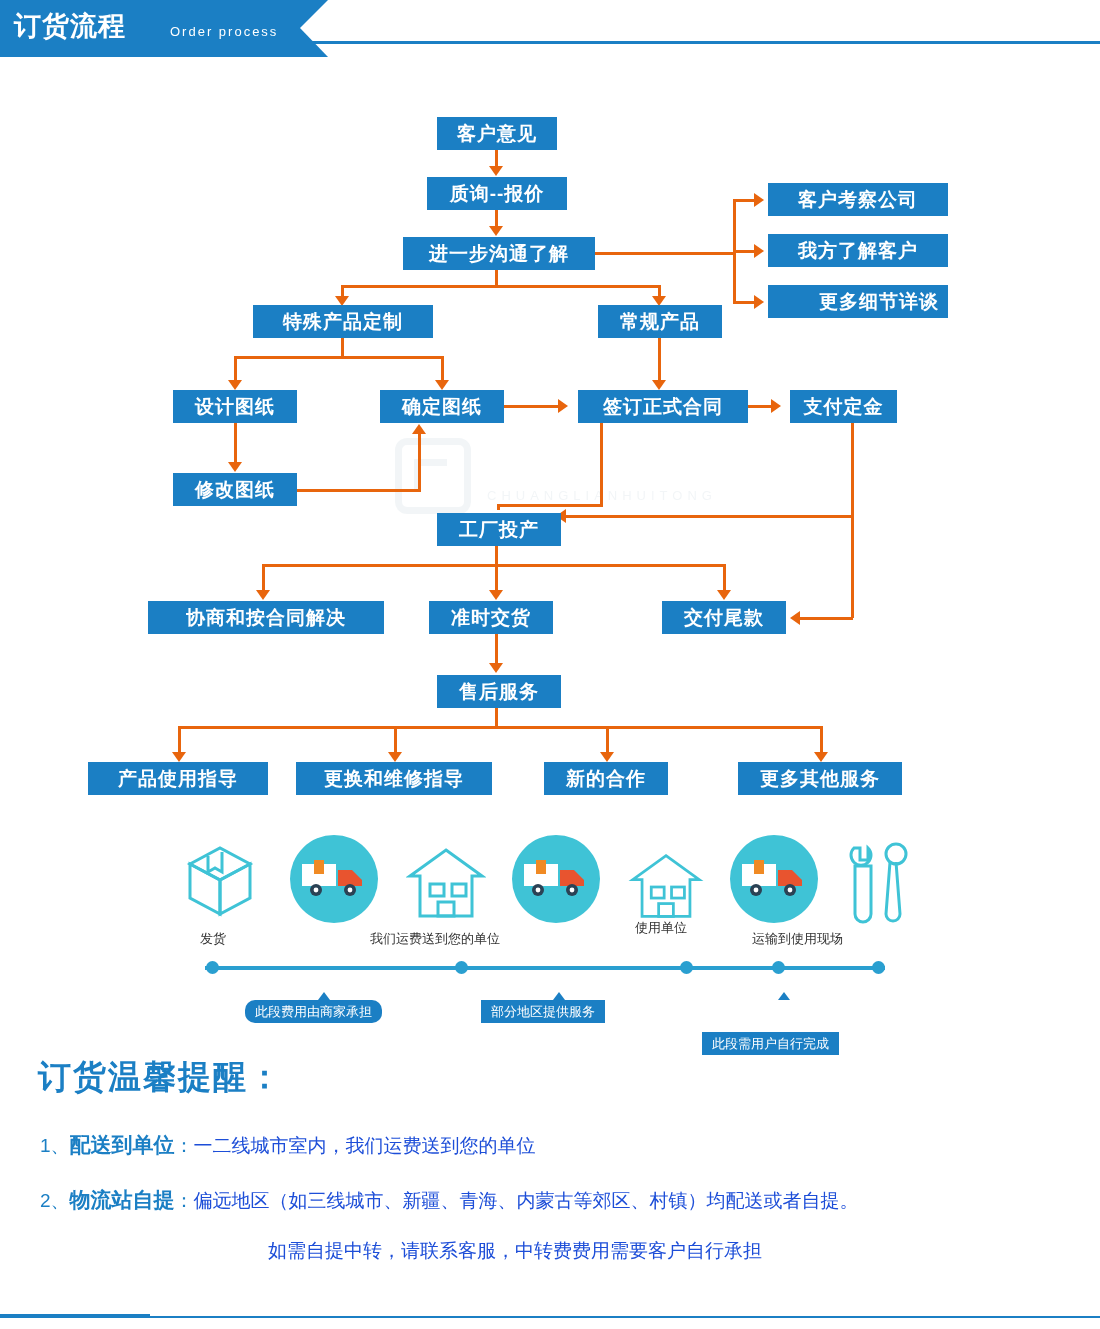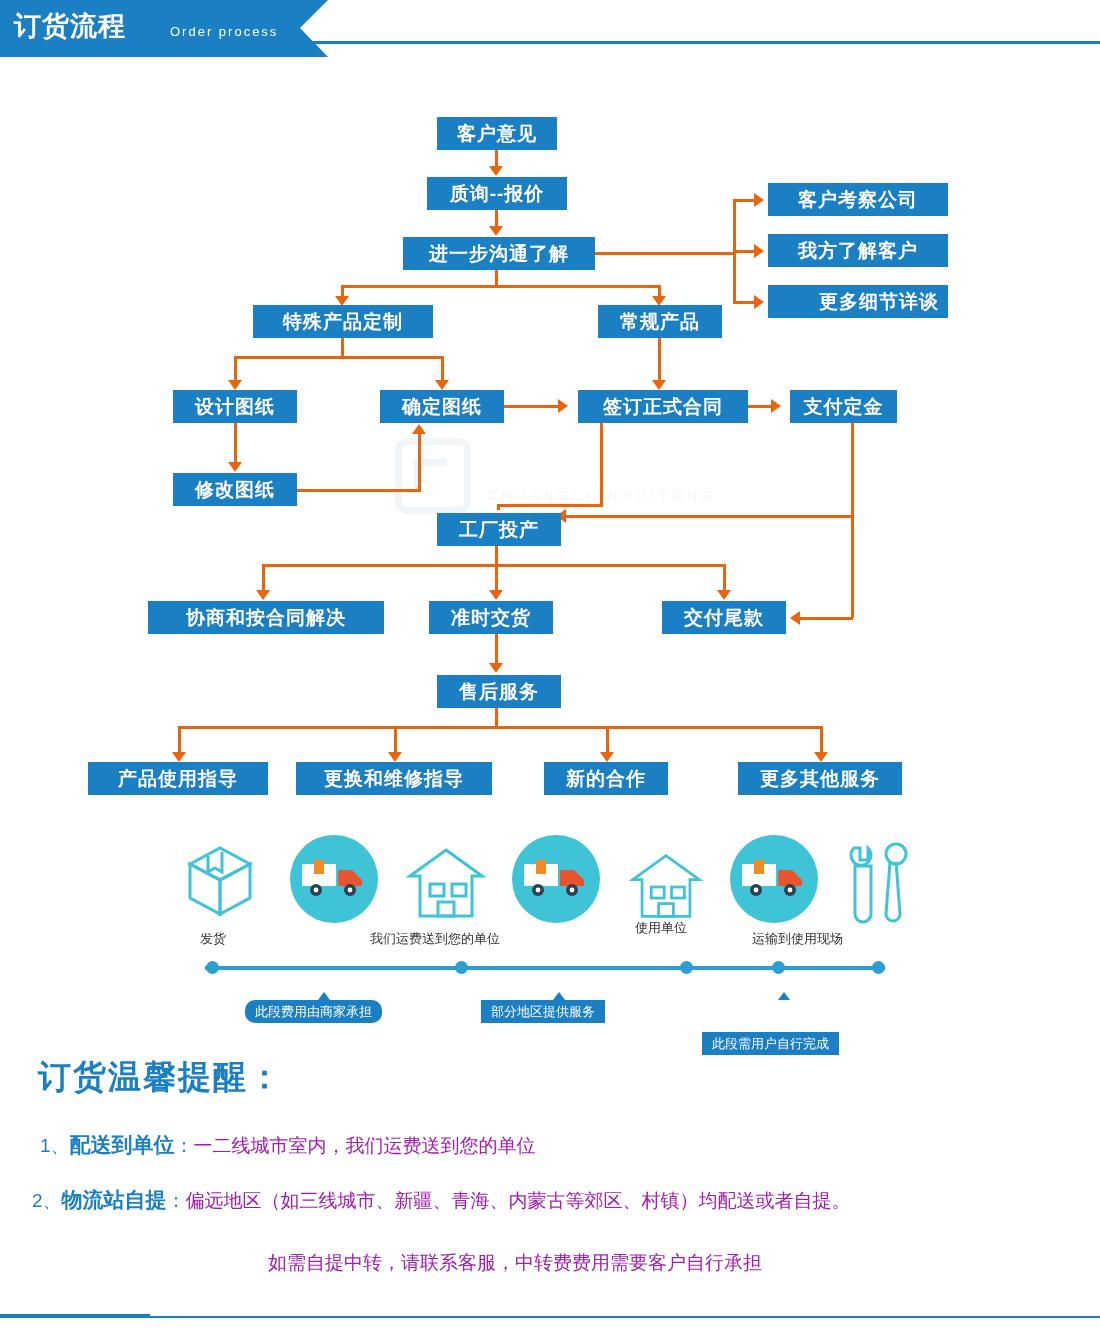--- a/index.html
+++ b/index.html
@@ -73,21 +73,21 @@
   .tagbox{
     position:absolute;background:#1b7fc4;color:#fff;font-size:13px;height:23px;
     display:flex;align-items:center;justify-content:center;padding:0 10px;white-space:nowrap;
   }
   .tagarrow{position:absolute;width:0;height:0;border-left:6px solid transparent;border-right:6px solid transparent;border-bottom:8px solid #1b7fc4;}
   
   #notes{position:absolute;left:0;top:1055px;width:1100px;}
   #notesTitle{position:absolute;left:38px;top:0;font-size:33px;color:#1b7fc4;font-weight:bold;letter-spacing:2px;}
   .noteline{position:absolute;font-size:19px;color:#1b7fc4;white-space:nowrap;}
   .noteline b{font-size:21px;}
-  .notebody{color:#a21caf;font-weight:normal;margin-top:12px;}
+  .notebody{color:#1d4ed8;font-weight:normal;}
   #footrule{position:absolute;left:0;top:1314px;width:150px;height:4px;background:#1b7fc4;}
   #footrule2{position:absolute;left:150px;top:1316px;width:950px;height:2px;background:#1b7fc4;}
 </style>
 </head>
 <body>
 
 <div id="header">
   <div class="bar"></div>
   <div class="titleCN">订货流程</div>
   <div class="titleEN">Order process</div>
@@ -288,21 +288,21 @@
 <div class="tagbox" style="left:481px;top:1000px;">部分地区提供服务</div>
 <div class="tagbox" style="left:702px;top:1000px;margin-top:32px;">此段需用户自行完成</div>
 
 <div id="notes">
   <div id="notesTitle">订货温馨提醒：</div>
 
   <div class="noteline" style="left:40px;top:76px;">
     <span>1、</span><b>配送到单位</b><span>：</span><span class="notebody">一二线城市室内，我们运费送到您的单位</span>
   </div>
 
-  <div class="noteline" style="left:32px;top:131px;">
+  <div class="noteline" style="left:40px;top:131px;">
     <span>2、</span><b>物流站自提</b><span>：</span><span class="notebody">偏远地区（如三线城市、新疆、青海、内蒙古等郊区、村镇）均配送或者自提。</span>
   </div>
 
   <div class="noteline notebody" style="left:268px;top:183px;">如需自提中转，请联系客服，中转费费用需要客户自行承担</div>
 </div>
 
 <div id="footrule"></div>
 <div id="footrule2"></div>
 
 </body></html>

